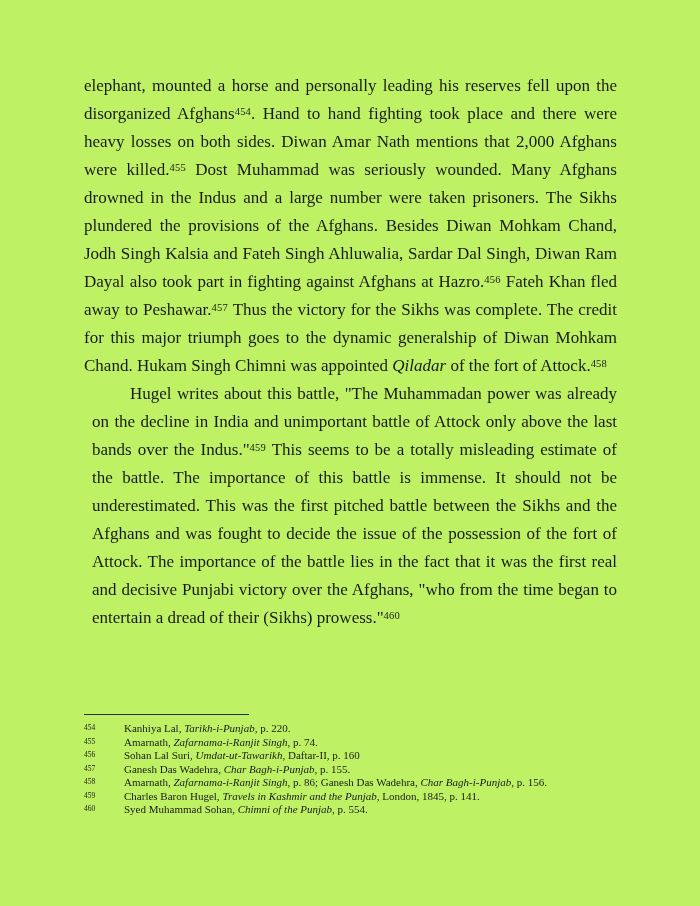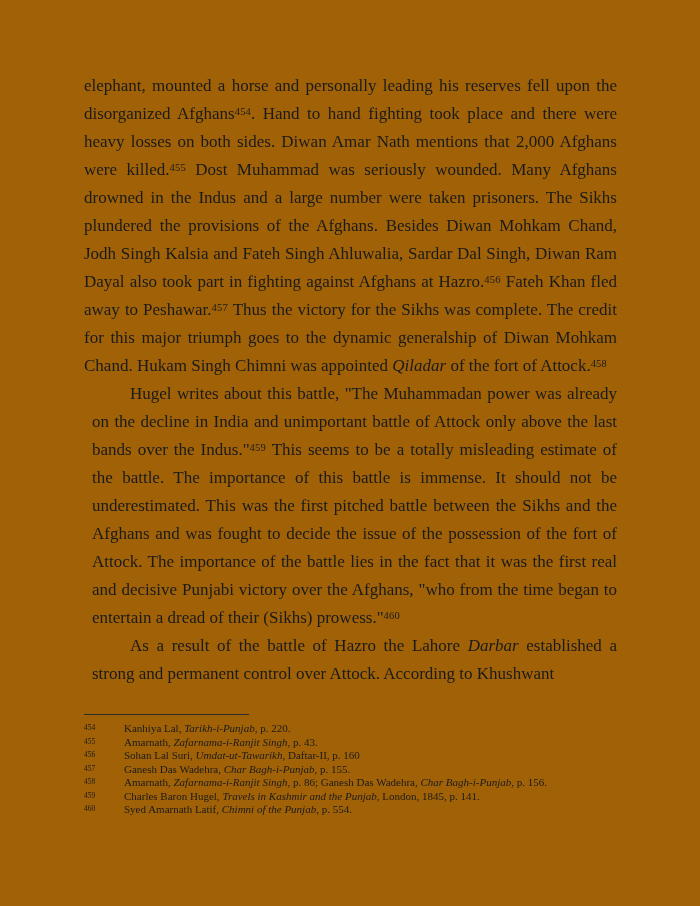--- a/index.html
+++ b/index.html
@@ -4,21 +4,21 @@
 <style>
   html, body {
     margin: 0;
     padding: 0;
     background: #ffffff;
   }
   .page {
     position: relative;
     width: 700px;
     height: 906px;
-    background: #a16207;
+    background: #bef264;
     overflow: hidden;
     box-sizing: border-box;
   }
   .body-block {
     position: absolute;
     left: 84px;
     top: 72px;
     width: 533px;
   }
   p.para {
@@ -90,50 +90,49 @@
   }
 </style>
 </head>
 <body>
 
 <div class="page">
 
   <div class="body-block">
       <p class="para"><span>elephant, mounted a horse and personally leading his reserves fell upon the disorganized Afghans</span><sup class="fnref">454</sup><span>. Hand to hand fighting took place and there were heavy losses on both sides. Diwan Amar Nath mentions that 2,000 Afghans were killed.</span><sup class="fnref">455</sup><span> Dost Muhammad was seriously wounded. Many Afghans drowned in the Indus and a large number were taken prisoners. The Sikhs plundered the provisions of the Afghans. Besides Diwan Mohkam Chand, Jodh Singh Kalsia and Fateh Singh Ahluwalia, Sardar Dal Singh, Diwan Ram Dayal also took part in fighting against Afghans at Hazro.</span><sup class="fnref">456</sup><span> Fateh Khan fled away to Peshawar.</span><sup class="fnref">457</sup><span> Thus the victory for the Sikhs was complete. The credit for this major triumph goes to the dynamic generalship of Diwan Mohkam Chand. Hukam Singh Chimni was appointed </span><i>Qiladar</i><span> of the fort of Attock.</span><sup class="fnref">458</sup></p>
       <p class="para indent"><span>Hugel writes about this battle, "The Muhammadan power was already on the decline in India and unimportant battle of Attock only above the last bands over the Indus."</span><sup class="fnref">459</sup><span> This seems to be a totally misleading estimate of the battle. The importance of this battle is immense. It should not be underestimated. This was the first pitched battle between the Sikhs and the Afghans and was fought to decide the issue of the possession of the fort of Attock. The importance of the battle lies in the fact that it was the first real and decisive Punjabi victory over the Afghans, "who from the time began to entertain a dread of their (Sikhs) prowess."</span><sup class="fnref">460</sup></p>
-      <p class="para indent"><span>As a result of the battle of Hazro the Lahore </span><i>Darbar</i><span> established a strong and permanent control over Attock. According to Khushwant</span></p>
     </div>
 
   <div class="footnote-area">
     <div class="fn-rule"></div>
     <ul class="fn-list">
         <li class="fn-item">
           <sup class="fn-num">454</sup>
           <span class="fn-text"><span>Kanhiya Lal, </span><i>Tarikh-i-Punjab</i><span>, p. 220.</span></span>
         </li>
         <li class="fn-item">
           <sup class="fn-num">455</sup>
-          <span class="fn-text"><span>Amarnath, </span><i>Zafarnama-i-Ranjit Singh</i><span>, p. 43.</span></span>
+          <span class="fn-text"><span>Amarnath, </span><i>Zafarnama-i-Ranjit Singh</i><span>, p. 74.</span></span>
         </li>
         <li class="fn-item">
           <sup class="fn-num">456</sup>
           <span class="fn-text"><span>Sohan Lal Suri, </span><i>Umdat-ut-Tawarikh</i><span>, Daftar-II, p. 160</span></span>
         </li>
         <li class="fn-item">
           <sup class="fn-num">457</sup>
           <span class="fn-text"><span>Ganesh Das Wadehra, </span><i>Char Bagh-i-Punjab</i><span>, p. 155.</span></span>
         </li>
         <li class="fn-item">
           <sup class="fn-num">458</sup>
           <span class="fn-text"><span>Amarnath, </span><i>Zafarnama-i-Ranjit Singh</i><span>, p. 86; Ganesh Das Wadehra, </span><i>Char Bagh-i-Punjab</i><span>, p. 156.</span></span>
         </li>
         <li class="fn-item">
           <sup class="fn-num">459</sup>
           <span class="fn-text"><span>Charles Baron Hugel, </span><i>Travels in Kashmir and the Punjab</i><span>, London, 1845, p. 141.</span></span>
         </li>
         <li class="fn-item">
           <sup class="fn-num">460</sup>
-          <span class="fn-text"><span>Syed Amarnath Latif, </span><i>Chimni of the Punjab</i><span>, p. 554.</span></span>
+          <span class="fn-text"><span>Syed Muhammad Sohan, </span><i>Chimni of the Punjab</i><span>, p. 554.</span></span>
         </li>
       </ul>
   </div>
 
 </div>
 
 </body></html>

